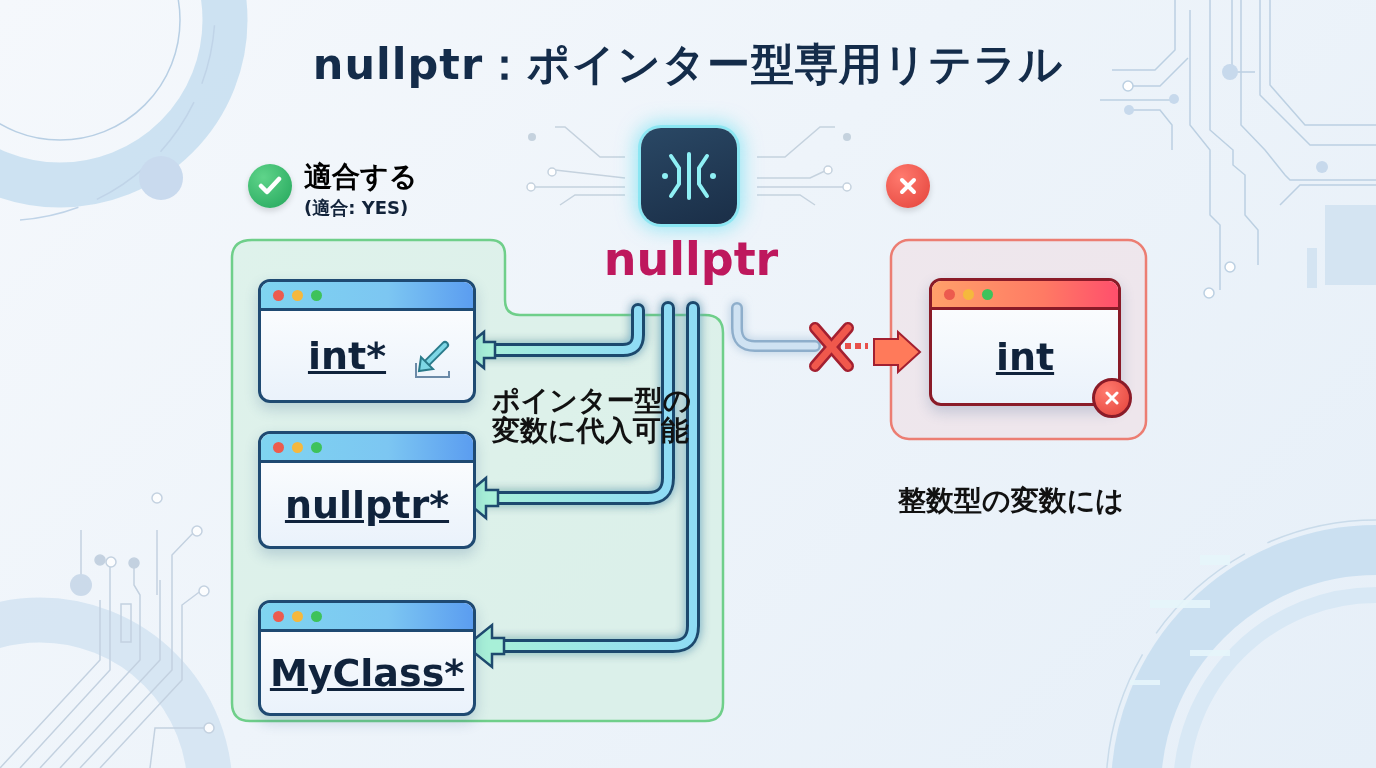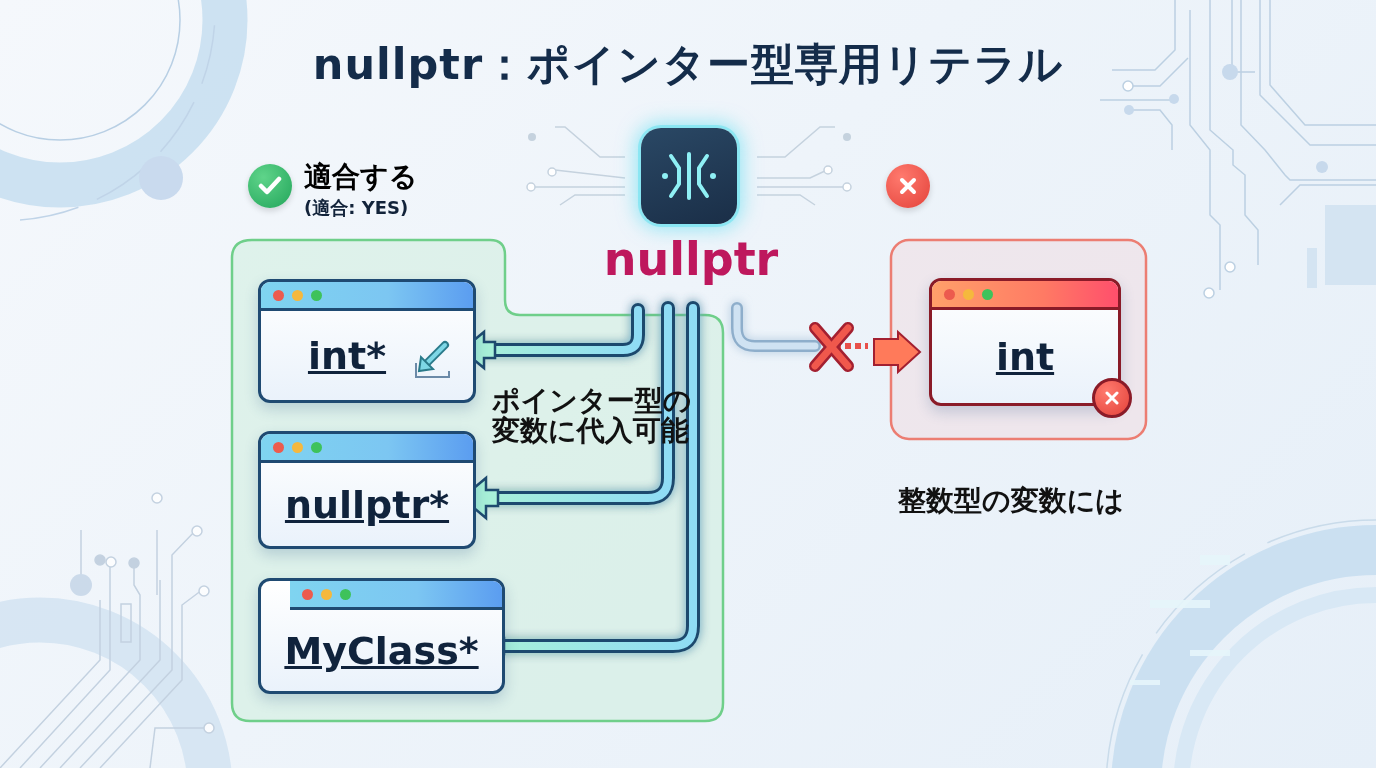--- a/index.html
+++ b/index.html
@@ -246,21 +246,21 @@
   </svg>
 </div>
 <div class="tbox" style="left:258px; top:431px; width:212px; height:112px;">
   <div class="bar">
       <span class="dot d1"></span>
       <span class="dot d2"></span>
       <span class="dot d3"></span>
     </div>
   <div class="label">nullptr*</div>
 </div>
-<div class="tbox" style="left:258px; top:578px; width:212px; height:110px;padding-left:29px;">
+<div class="tbox" style="left:258px; top:600px; width:212px; height:110px;">
   <div class="bar">
       <span class="dot d1"></span>
       <span class="dot d2"></span>
       <span class="dot d3"></span>
     </div>
   <div class="label">MyClass*</div>
 </div>
 
 <div class="caption" style="left:492px; top:386px;">
   <div>ポインター型の</div>

